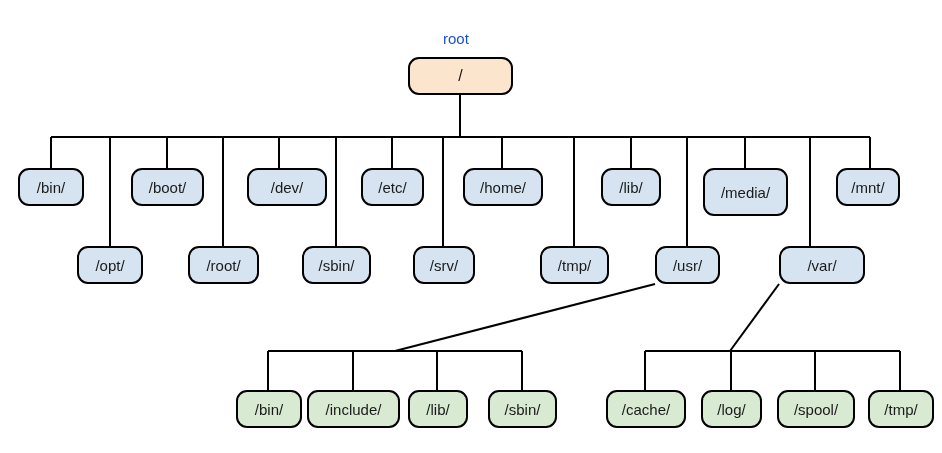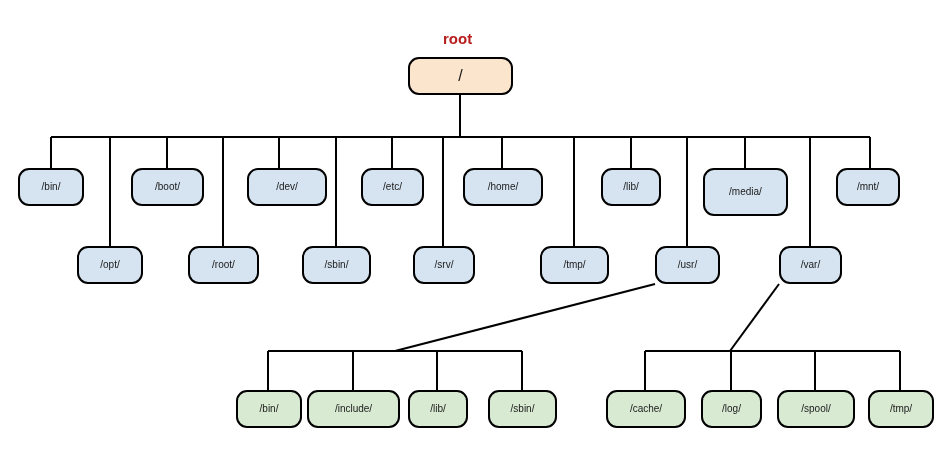--- a/index.html
+++ b/index.html
@@ -25,44 +25,43 @@
     height: 453px;
   }
   .node {
     position: absolute;
     box-sizing: border-box;
     border: 2px solid #000000;
     border-radius: 11px;
     display: flex;
     align-items: center;
     justify-content: center;
-    font-size: 10px;
+    font-size: 15px;
     color: #1a1a1a;
     line-height: 1;
     white-space: nowrap;
     z-index: 3;
   }
   .node.root-node {
     background: #fce5cd;
     font-size: 16px;
     border-radius: 11px;
   }
   .node.level1 {
     background: #d6e4f2;
   }
   .node.level2 {
     background: #d9ead3;
   }
   .caption {
     position: absolute;
     font-size: 15px;
-    color: #b91c1c;
+    color: #1d4ed8;
     white-space: nowrap;
     z-index: 3;
-    font-weight: bold;
   }
 </style>
 </head>
 <body>
 
 <div id="diagram-root">
 
   <svg id="edge-layer" viewBox="0 0 942 453" width="942" height="453" xmlns="http://www.w3.org/2000/svg">
     <g id="edges-group" stroke="#000000" stroke-width="2" fill="none" shape-rendering="crispEdges">
         <line x1="460" y1="95" x2="460" y2="137"></line>
@@ -136,21 +135,21 @@
       </div>
       <div class="node level1" style="left: 601px; top: 168px; width: 60px; height: 38px;">
         <span>/lib/</span>
       </div>
       <div class="node level1" style="left: 655px; top: 246px; width: 65px; height: 38px;">
         <span>/usr/</span>
       </div>
       <div class="node level1" style="left: 703px; top: 168px; width: 85px; height: 48px;">
         <span>/media/</span>
       </div>
-      <div class="node level1" style="left: 779px; top: 246px; width: 63px; height: 38px;">
+      <div class="node level1" style="left: 779px; top: 246px; width: 86px; height: 38px;">
         <span>/var/</span>
       </div>
       <div class="node level1" style="left: 836px; top: 168px; width: 64px; height: 38px;">
         <span>/mnt/</span>
       </div>
     </div>
   <div id="usr-children-container">
       <div class="node level2" style="left: 236px; top: 390px; width: 66px; height: 38px;">
         <span>/bin/</span>
       </div>

